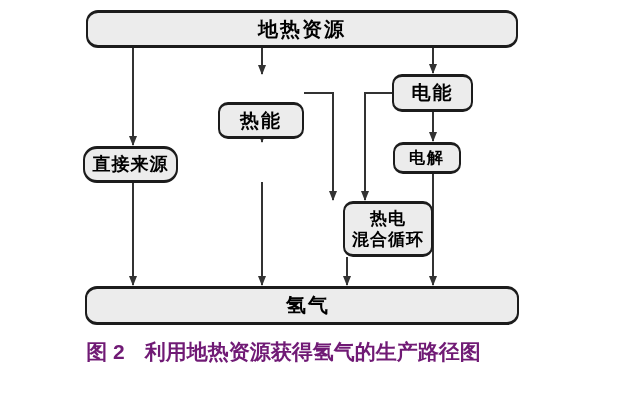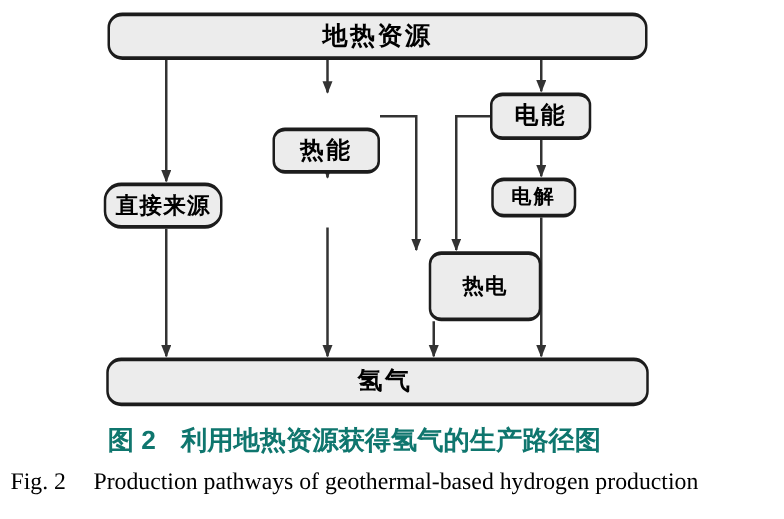--- a/index.html
+++ b/index.html
@@ -30,21 +30,21 @@
   .n-geothermal { left: 86px;  top: 10px;  width: 432px; height: 38px; font-size: 20px; }
   .n-thermal    { left: 218px; top: 75px;  width: 86px;  height: 37px; font-size: 19px; margin-top: 27px; }
   .n-electric   { left: 392px; top: 74px;  width: 81px;  height: 38px; font-size: 19px; }
   .n-direct     { left: 83px;  top: 146px; width: 95px;  height: 37px; font-size: 18px; letter-spacing: 1px; border-radius: 14px; }
   .n-thermochem { left: 201px; top: 143px; width: 109px; height: 39px; font-size: 17px; letter-spacing: 1px; }
   .n-electrolysis { left: 393px; top: 142px; width: 68px; height: 32px; font-size: 16px; }
   .n-hybrid     { left: 303px; top: 201px; width: 90px;  height: 56px; font-size: 17px; letter-spacing: 1px; margin-left: 40px; }
   .n-hydrogen   { left: 85px;  top: 286px; width: 434px; height: 39px; font-size: 20px; padding-left: 12px; }
   .caption-zh {
     position: absolute; left: 0; top: 338px; width: 567px;
-    text-align: center; font-weight: bold; font-size: 21px; color: #0f766e;
+    text-align: center; font-weight: bold; font-size: 21px; color: #701a75;
   }
   .caption-zh .cap-label { margin-right: 20px; }
   .caption-en {
     position: absolute; left: 0; top: 375px; width: 567px;
     text-align: center; font-family: "Liberation Serif", serif;
     font-size: 19px; color: #000; font-weight: normal;
   }
   .caption-en .cap-label { margin-right: 22px; }
 </style>
 </head>
@@ -87,27 +87,25 @@
     <span>直接来源</span>
   </div>
 
 
   <div class="node n-electrolysis">
     <span>电解</span>
   </div>
 
   <div class="node n-hybrid">
     <span>热电</span>
+    <span>混合循环</span>
   </div>
 
   <div class="node wide n-hydrogen">
     <span>氢气</span>
   </div>
 
   <div class="caption-zh">
     <span class="cap-label">图 2</span><span>利用地热资源获得氢气的生产路径图</span>
   </div>
 
-  <div class="caption-en">
-    <span class="cap-label">Fig. 2</span><span>Production pathways of geothermal-based hydrogen production</span>
-  </div>
 
 </div>
 
 </body></html>

